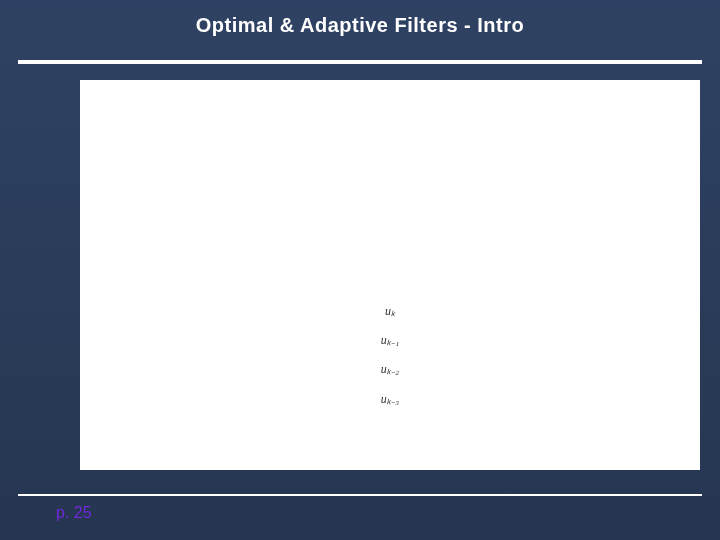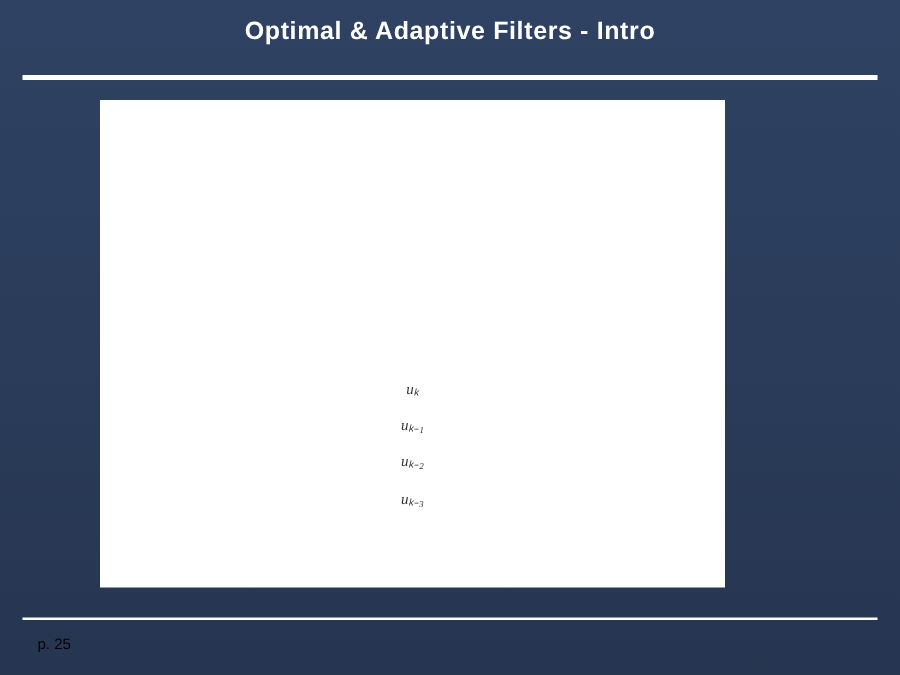--- a/index.html
+++ b/index.html
@@ -26,21 +26,21 @@
     top: 60px;
     left: 18px;
     right: 18px;
     height: 4px;
     background: #ffffff;
   }
   .content-box {
     position: absolute;
     top: 80px;
     left: 80px;
-    width: 500px;
+    width: 620px;
     height: 390px;
     background: #ffffff;
   }
   .signal-labels {
     position: absolute;
     top: 225px;
     left: 50%;
     transform: translateX(-50%);
     width: 40px;
     text-align: center;
@@ -67,21 +67,21 @@
     bottom: 18px;
     left: 30px;
     right: 30px;
     color: #ffffff;
     font-size: 12px;
     display: flex;
     justify-content: space-between;
     align-items: baseline;
   }
   .footer-left { letter-spacing: 0.2px; }
-  .page-num { color: #000000; font-size: 12px; }
+  .page-num { color: #6d28d9; font-size: 16px; margin-left: 26px; }
 </style>
 </head>
 <body>
 
 <div class="title">Optimal &amp; Adaptive Filters - Intro</div>
 <div class="hr1"></div>
 
 <div class="content-box">
   <div class="signal-labels">
     <div class="sig">uₖ</div>

